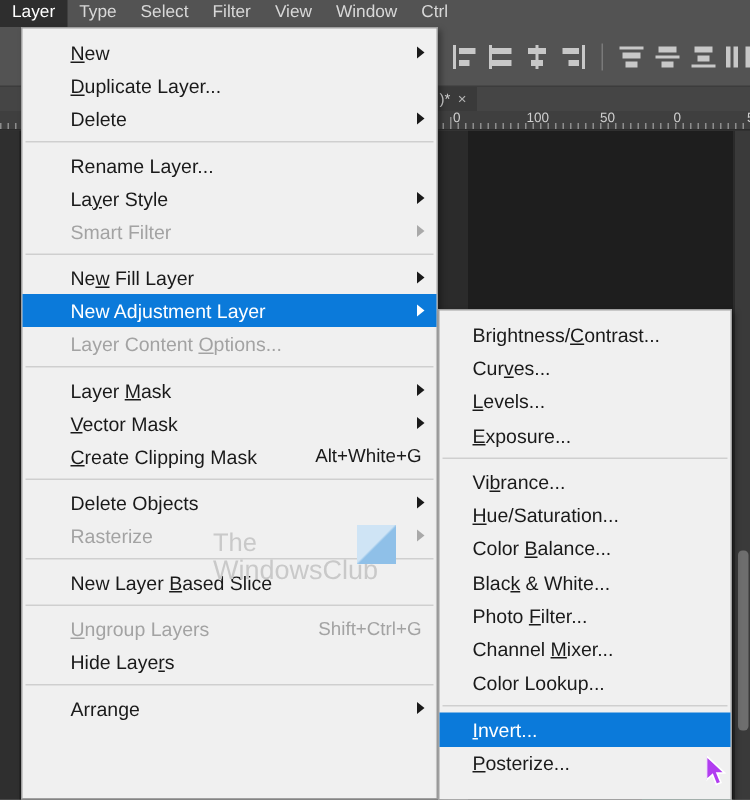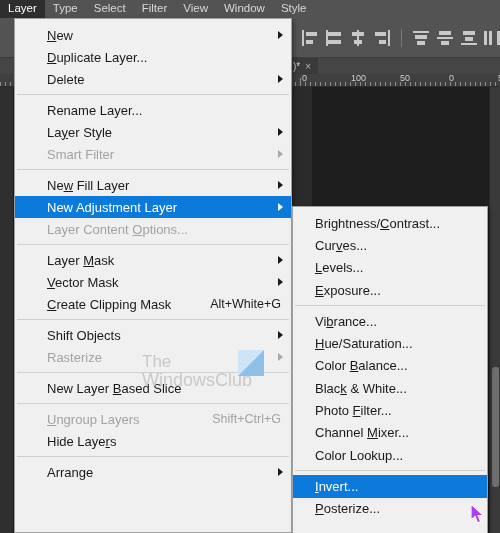--- a/index.html
+++ b/index.html
@@ -318,21 +318,21 @@
     </div>
   </div>
 
   <div class="ps-menubar" id="menubar">
       <div class="mi active">Layer</div>
       <div class="mi">Type</div>
       <div class="mi">Select</div>
       <div class="mi">Filter</div>
       <div class="mi">View</div>
       <div class="mi">Window</div>
-      <div class="mi">Style</div>
+      <div class="mi">Ctrl</div>
     </div>
 
   <div class="menu" id="layer-menu">
       <div class="row">
         <span class="label"><u>N</u>ew</span>
         <span class="arrow"></span>
       </div>
       <div class="row">
         <span class="label"><u>D</u>uplicate Layer...</span>
       </div>
@@ -372,21 +372,21 @@
       <div class="row">
         <span class="label"><u>V</u>ector Mask</span>
         <span class="arrow"></span>
       </div>
       <div class="row">
         <span class="label"><u>C</u>reate Clipping Mask</span>
         <span class="shortcut">Alt+White+G</span>
       </div>
       <div class="sep"></div>
       <div class="row">
-        <span class="label">Shift Objects</span>
+        <span class="label">Delete Objects</span>
         <span class="arrow"></span>
       </div>
       <div class="row disabled">
         <span class="label">Rasterize</span>
         <span class="arrow"></span>
       </div>
       <div class="sep"></div>
       <div class="row">
         <span class="label">New Layer <u>B</u>ased Slice</span>
       </div>

